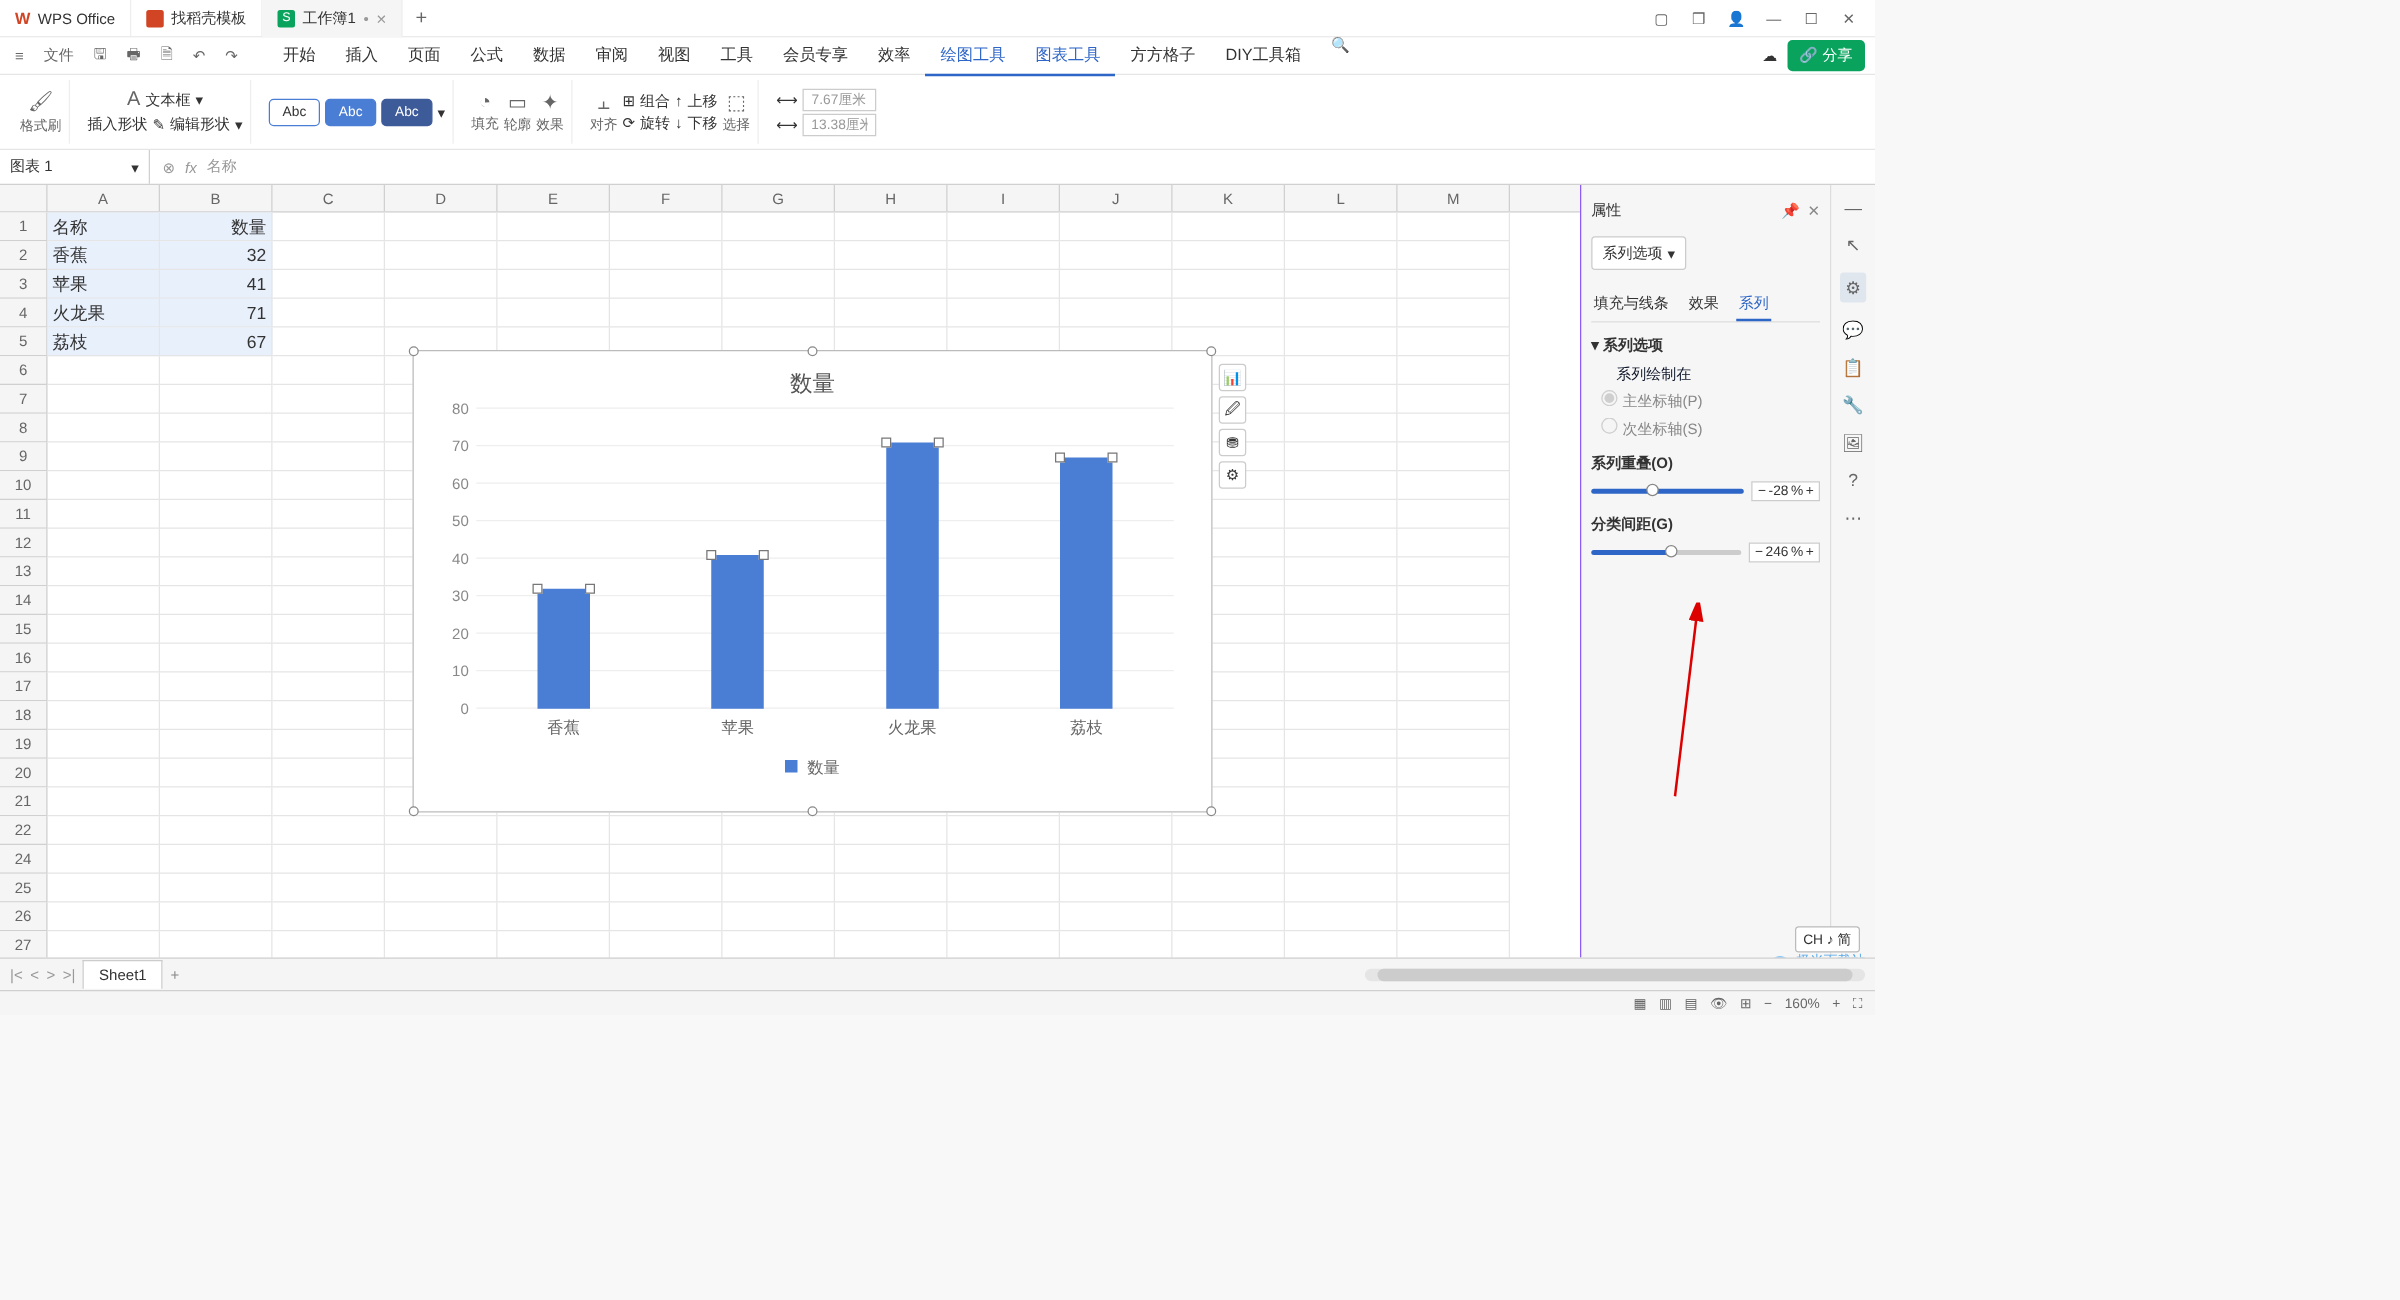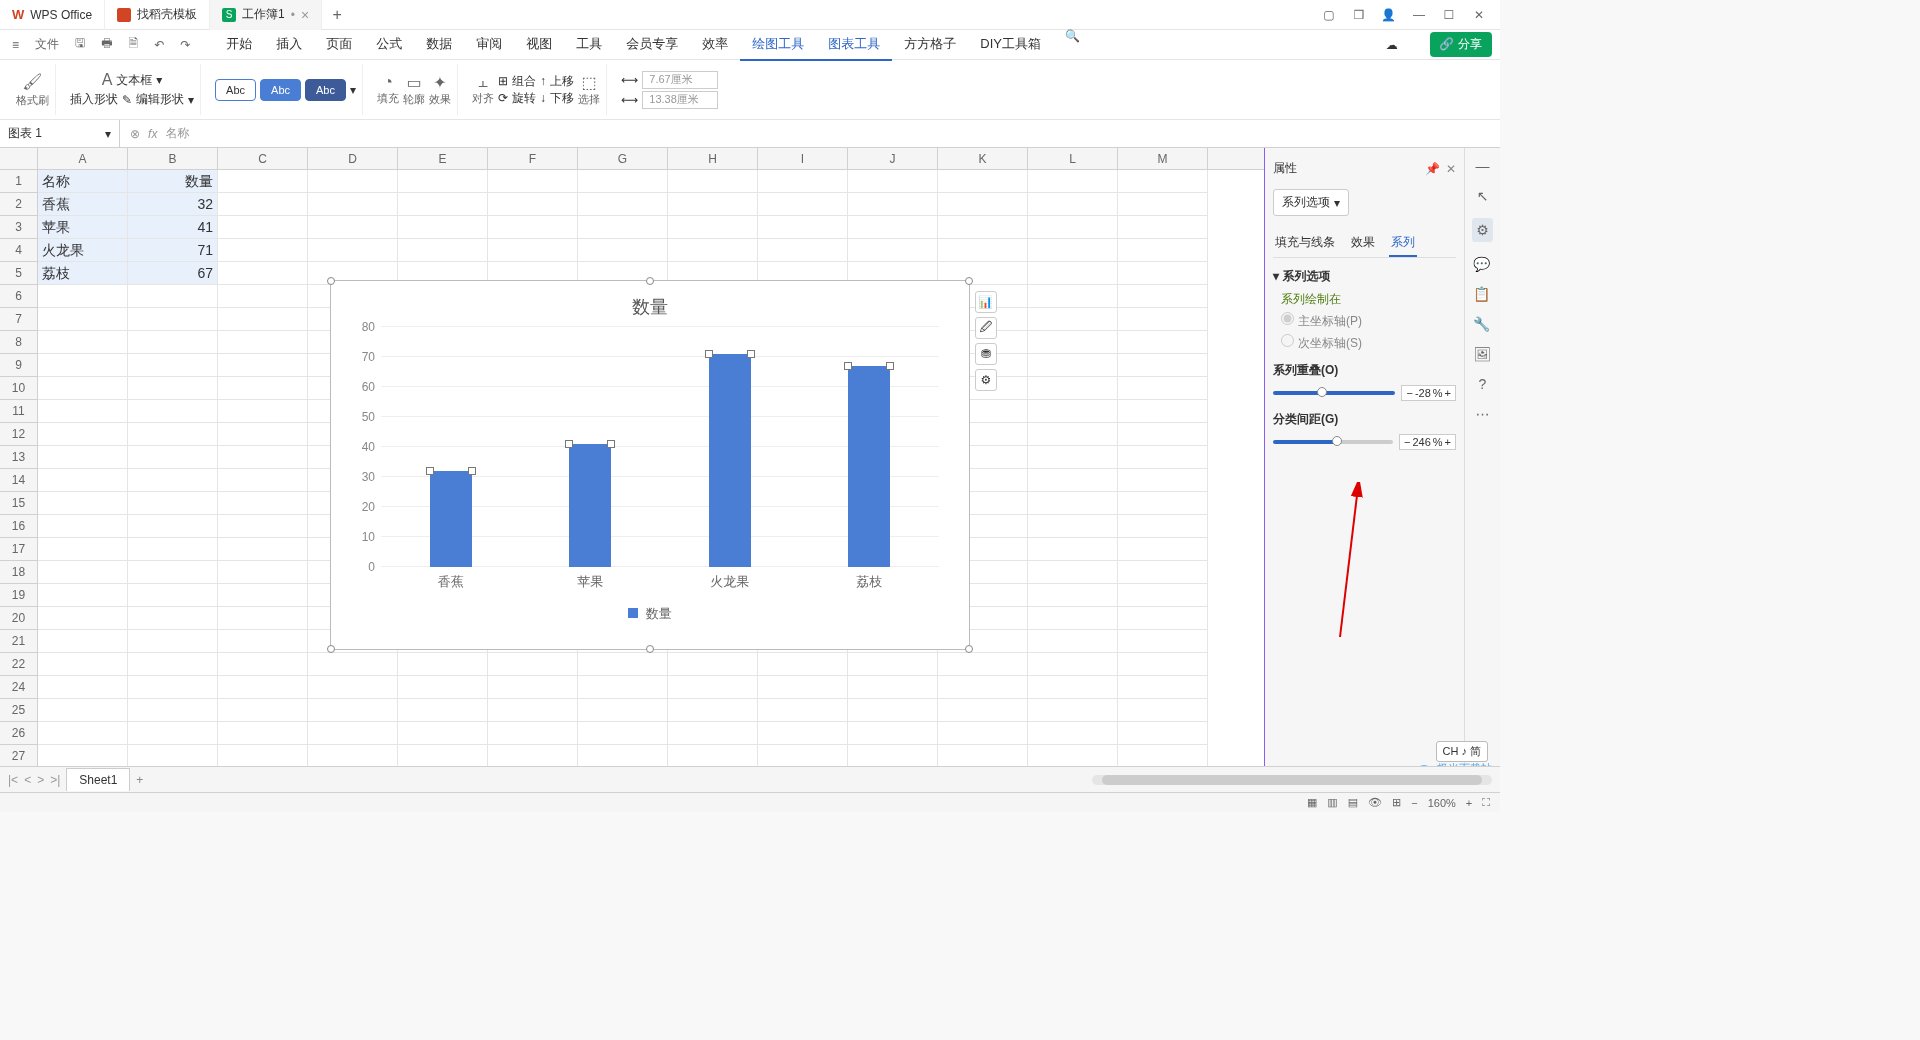--- a/index.html
+++ b/index.html
@@ -19,33 +19,33 @@
 .win-controls span { width: 26px; height: 20px; display: flex; align-items: center; justify-content: center; color: #666; cursor: pointer; }
 
 
 .menubar { height: 30px; background: #fff; display: flex; align-items: center; padding: 0 8px; border-bottom: 1px solid #e5e5e5; }
 .menubar .left-icons { display: flex; gap: 8px; align-items: center; }
 .menubar .left-icons span { color: #666; cursor: pointer; padding: 2px 4px; }
 .menubar .menus { display: flex; margin-left: 20px; }
 .menu-item { padding: 6px 12px; cursor: pointer; font-size: 13px; }
 .menu-item.active { color: #2e66c7; border-bottom: 2px solid #2e66c7; }
 .menubar .right-icons { margin-left: auto; display: flex; gap: 8px; align-items: center; }
-.share-btn { background: #0aa35e; color: #fff; padding: 4px 10px; border-radius: 4px; cursor: pointer; margin-left: 24px; }
+.share-btn { background: #0aa35e; color: #fff; padding: 4px 10px; border-radius: 4px; cursor: pointer; }
 
 
 .ribbon { height: 60px; background: #fff; display: flex; align-items: center; padding: 4px 10px; border-bottom: 1px solid #e5e5e5; gap: 8px; }
 .rgroup { display: flex; flex-direction: column; align-items: center; gap: 2px; padding: 0 6px; border-right: 1px solid #eee; height: 100%; justify-content: center; }
 .rgroup.noborder { border-right: none; }
 .rgroup .ricon { font-size: 16px; color: #666; }
 .rgroup .rlabel { font-size: 11px; color: #666; }
 .rrow { display: flex; align-items: center; gap: 4px; }
 .abc-btn { border: 1px solid #4a7dd4; background: #fff; padding: 4px 10px; border-radius: 4px; font-size: 11px; cursor: pointer; }
 .abc-btn.blue { background: #4a7dd4; color: #fff; border-color: #4a7dd4; }
 .abc-btn.dark { background: #3d5a99; color: #fff; border-color: #3d5a99; }
-.dim-input { border: 1px solid #ccc; padding: 2px 6px; width: 76px; font-size: 11px; color: #999; }
+.dim-input { border: 1px solid #ccc; padding: 2px 6px; width: 59px; font-size: 11px; color: #999; }
 
 
 .formulabar { height: 28px; background: #fff; display: flex; align-items: center; border-bottom: 1px solid #d0d0d0; }
 .name-box { width: 120px; border-right: 1px solid #d0d0d0; padding: 0 8px; display: flex; align-items: center; justify-content: space-between; height: 100%; }
 .fx-area { display: flex; align-items: center; gap: 8px; padding: 0 10px; flex: 1; }
 .fx-label { color: #999; font-style: italic; }
 
 
 .main { display: flex; height: calc(100% - 168px); }
 .grid-area { flex: 1; position: relative; background: #fff; overflow: hidden; }
@@ -781,21 +781,21 @@
       <span>系列选项</span>
       <span>▾</span>
     </div>
     <div class="sp-tabs">
       <span class="sp-tab">填充与线条</span>
       <span class="sp-tab">效果</span>
       <span class="sp-tab active">系列</span>
     </div>
     <div class="sp-section">
       <div class="sp-section-title"><span>▾</span> <span>系列选项</span></div>
-      <div style="color:#4d7c0f;margin:4px 0 4px 8px">系列绘制在</div>
+      <div style="color:#0f172a;margin:4px 0 4px 20px">系列绘制在</div>
       <label class="sp-radio"><input type="radio" checked="" disabled="" style=""><span>主坐标轴(P)</span></label>
       <label class="sp-radio"><input type="radio" disabled="" style=""><span>次坐标轴(S)</span></label>
     </div>
     <div class="sp-section">
       <div style="font-weight:bold;margin-bottom:6px">系列重叠(O)</div>
       <div class="sp-slider-row">
         <div class="sp-slider">
             <div class="sp-slider-thumb" style="left:36%"></div>
           </div>
         <div class="sp-num-box">

